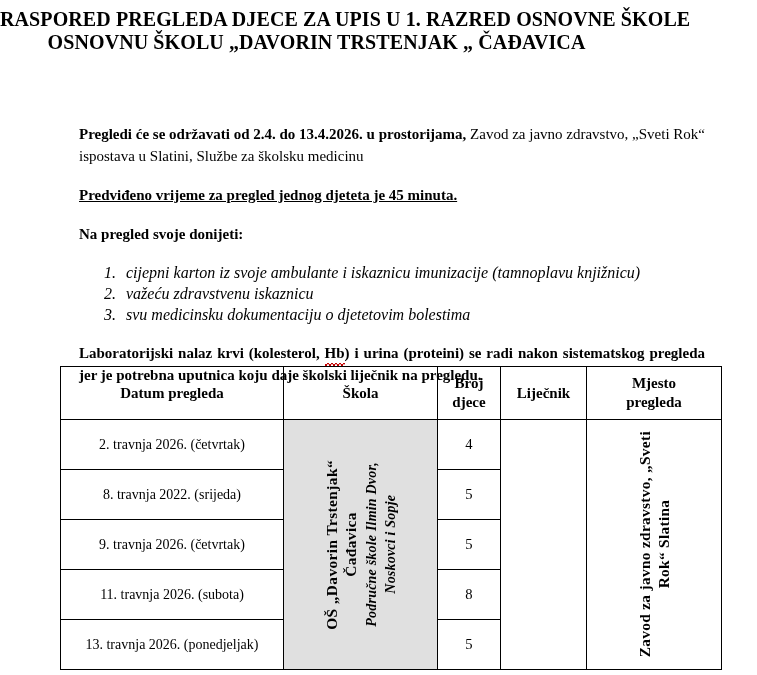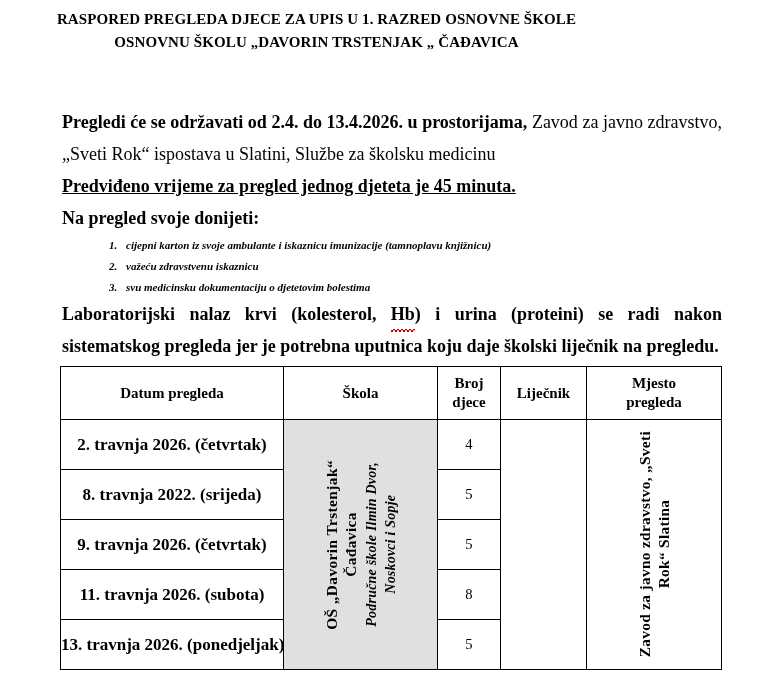--- a/index.html
+++ b/index.html
@@ -24,38 +24,38 @@
   }
 
   
   .title-block {
     position: absolute;
     left: 0;
     top: 8px;
     width: 633px;
     text-align: center;
     font-weight: bold;
-    font-size: 15px;
+    font-size: 20px;
     line-height: 23px;
     letter-spacing: 0.1px;
   }
   .title-line { white-space: nowrap; }
 
   
   .body-area {
     position: absolute;
     left: 62px;
     top: 106px;
     width: 660px;
   }
 
   p.para {
-    margin: 0;
-    font-size: 18px;
-    line-height: 32px;
+    margin: 17px;
+    font-size: 15px;
+    line-height: 22px;
     text-align: justify;
   }
 
   .p-intro { margin-bottom: 0; }
   .bold { font-weight: bold; }
 
   .p-time {
     margin-top: 24px;
     font-weight: bold;
     text-decoration: underline;
@@ -64,23 +64,23 @@
 
   .p-bring {
     margin-top: 25px;
     font-weight: bold;
     text-align: left;
   }
 
   ol.bring-list {
     margin: 1px 0 0 0;
     padding-left: 58px;
-    font-weight: bold;
+    font-weight: normal;
     font-style: italic;
-    font-size: 11px;
+    font-size: 16px;
     line-height: 21px;
   }
   ol.bring-list li {
     padding-left: 6px;
   }
 
   .p-lab {
     margin-top: 24px;
     font-weight: bold;
     text-align: justify;
@@ -126,22 +126,22 @@
 
   th.col-head {
     height: 52px;
     font-size: 15px;
     line-height: 19px;
     font-weight: bold;
   }
 
   td.date-cell {
     height: 49px;
-    font-size: 17px;
-    font-weight: bold;
+    font-size: 14px;
+    font-weight: normal;
     white-space: nowrap;
   }
 
   td.count-cell {
     height: 49px;
     font-size: 14.6px;
     font-weight: normal;
   }
 
   td.doctor-cell { background: #ffffff; }

